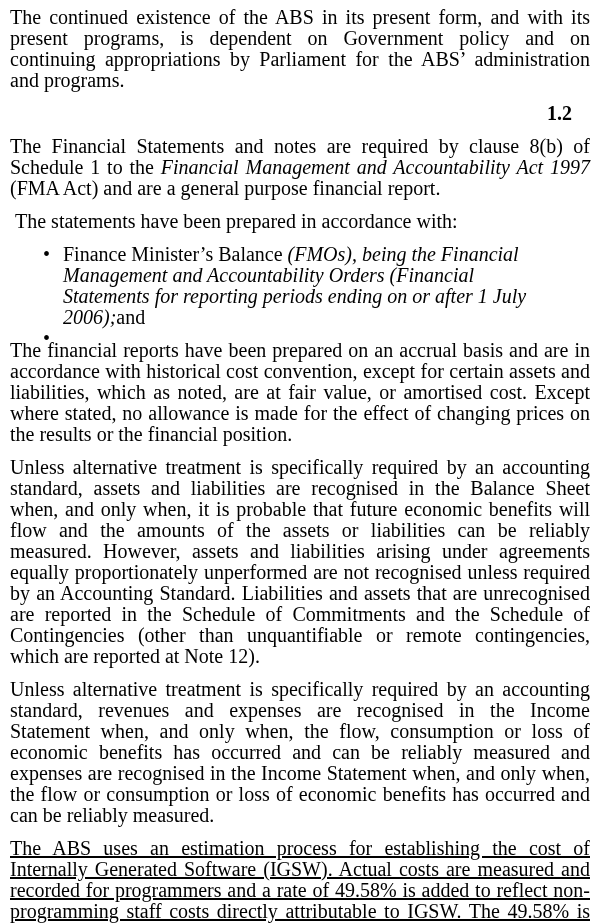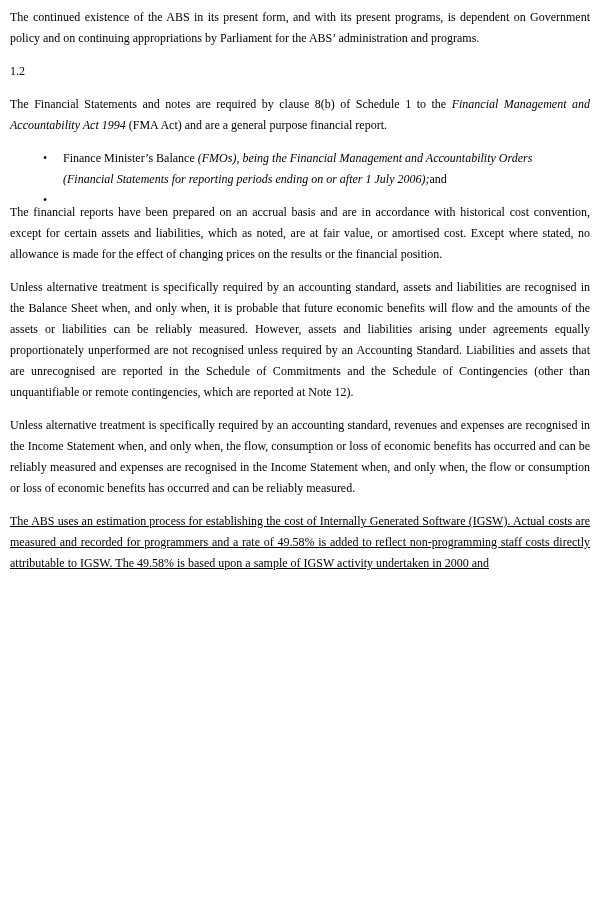--- a/index.html
+++ b/index.html
@@ -8,43 +8,44 @@
     background: #ffffff;
   }
   .page {
     box-sizing: border-box;
     width: 600px;
     height: 924px;
     overflow: hidden;
     background: #ffffff;
     color: #000000;
     font-family: "Liberation Serif", "DejaVu Serif", serif;
-    font-size: 12px;
+    font-size: 20px;
     line-height: 21px;
     padding: 7px 10px 0 10px;
   }
   .para {
     margin: 0 0 12px 0;
     text-align: justify;
   }
   .para:last-child {
     margin-bottom: 12px;
     text-decoration: underline;
   }
   .indent-sm {
     padding-left: 5px;
     text-align: left;
   }
   .italic {
     font-style: italic;
   }
   .heading {
     display: flex;
-    font-weight: normal;
+    font-weight: bold;
     margin: 0 0 12px 0;
+    justify-content: flex-end;
   }
   .heading .hnum {
     flex: 0 0 43px;
   }
   .bullets {
     list-style: none;
     margin: 0 0 12px 0;
     padding: 0;
   }
   .bullets li {
@@ -64,22 +65,23 @@
 <body>
 
 <div class="page">
 
   <p class="para">The continued existence of the ABS in its present form, and with its present programs, is dependent on Government policy and on continuing appropriations by Parliament for the ABS’ administration and programs.</p>
 
   <div class="heading">
     <span class="hnum">1.2</span>
   </div>
 
-  <p class="para"><span>The Financial Statements and notes are required by clause 8(b) of Schedule 1 to the </span><span class="italic">Financial Management and Accountability Act 1994</span><span> (FMA Act) and are a general purpose financial report.</span></p>
+  <p class="para"><span>The Financial Statements and notes are required by clause 8(b) of Schedule 1 to the </span><span class="italic">Financial Management and Accountability Act 1997</span><span> (FMA Act) and are a general purpose financial report.</span></p>
 
+  <p class="para indent-sm">The statements have been prepared in accordance with:</p>
 
   <ul class="bullets">
     <li><span class="dot">•</span><span>Finance Minister’s Balance </span><span class="italic">(FMOs), being the Financial Management and Accountability Orders (Financial Statements for reporting periods ending on or after 1 July 2006);</span><span>and</span></li>
     <li><span class="dot">•</span></li>
   </ul>
 
   <p class="para">The financial reports have been prepared on an accrual basis and are in accordance with historical cost convention, except for certain assets and liabilities, which as noted, are at fair value, or amortised cost.  Except where stated, no allowance is made for the effect of changing prices on the results or the financial position.</p>
 
 
   <p class="para">Unless alternative treatment is specifically required by an accounting standard, assets and liabilities are recognised in the Balance Sheet when, and only when, it is probable that future economic benefits will flow and the amounts of the assets or liabilities can be reliably measured.  However, assets and liabilities arising under agreements equally proportionately unperformed are not recognised unless required by an Accounting Standard.  Liabilities and assets that are unrecognised are reported in the Schedule of Commitments and the Schedule of Contingencies (other than unquantifiable or remote contingencies, which are reported at Note 12).</p>

